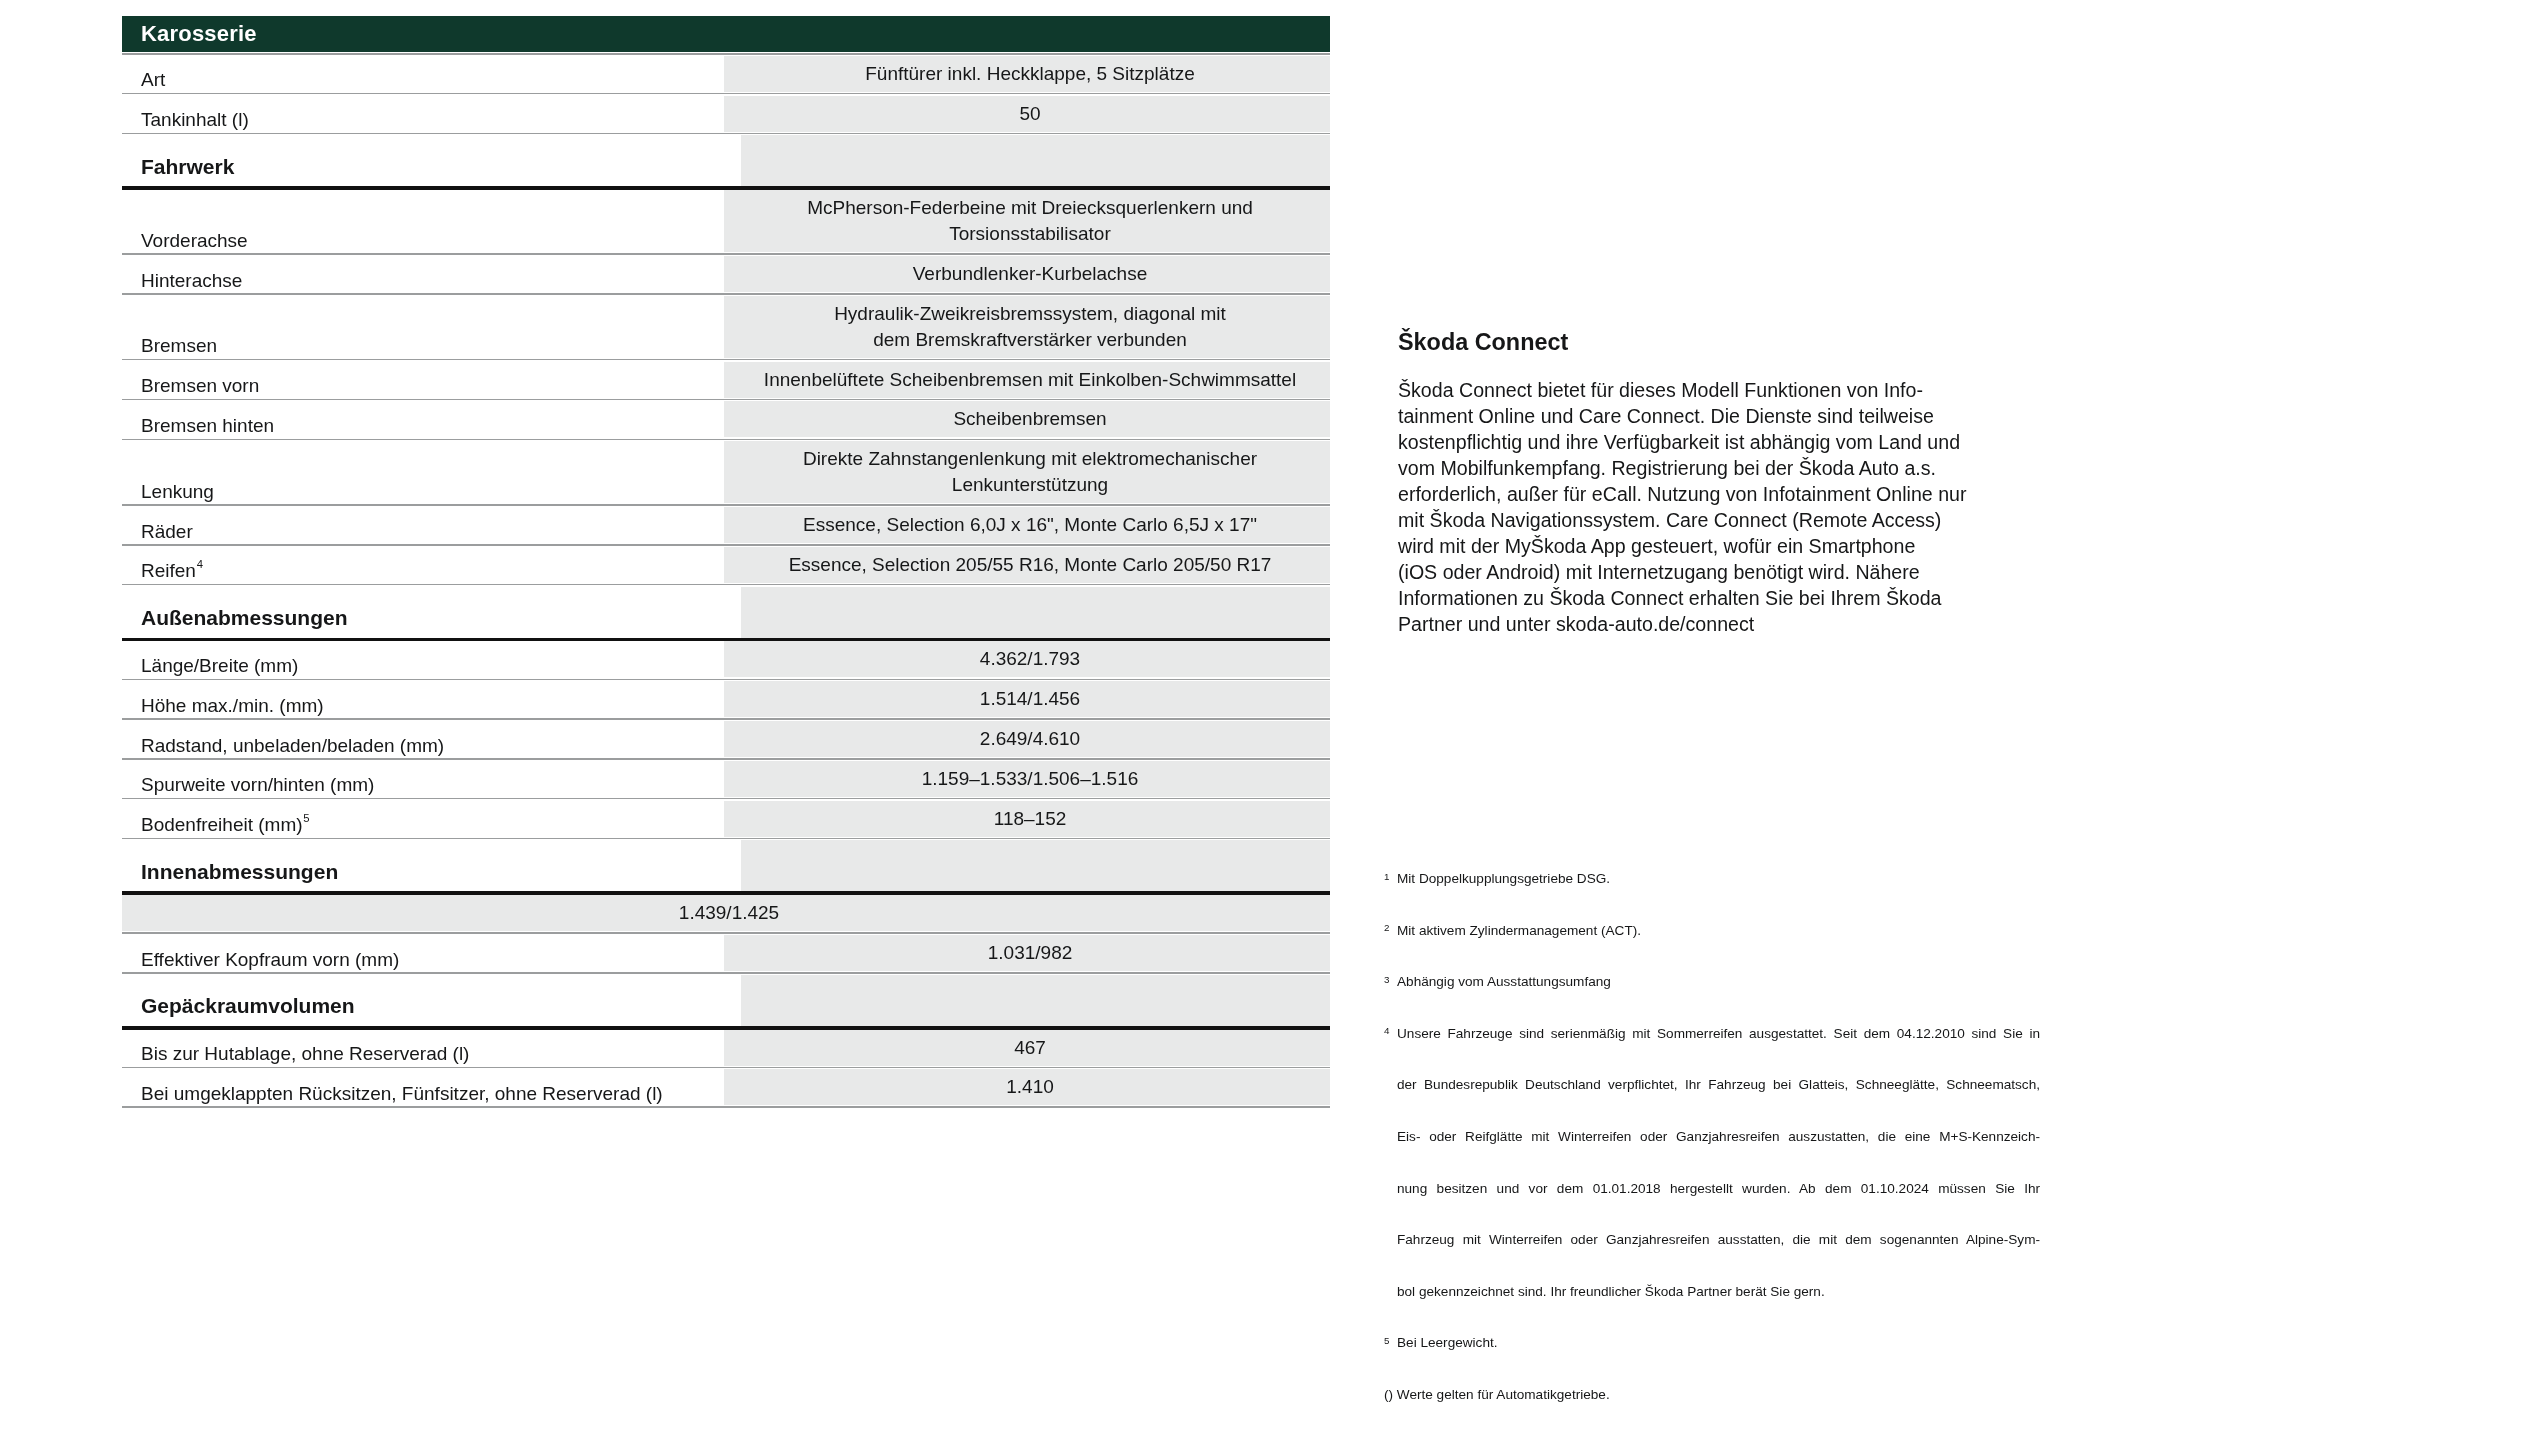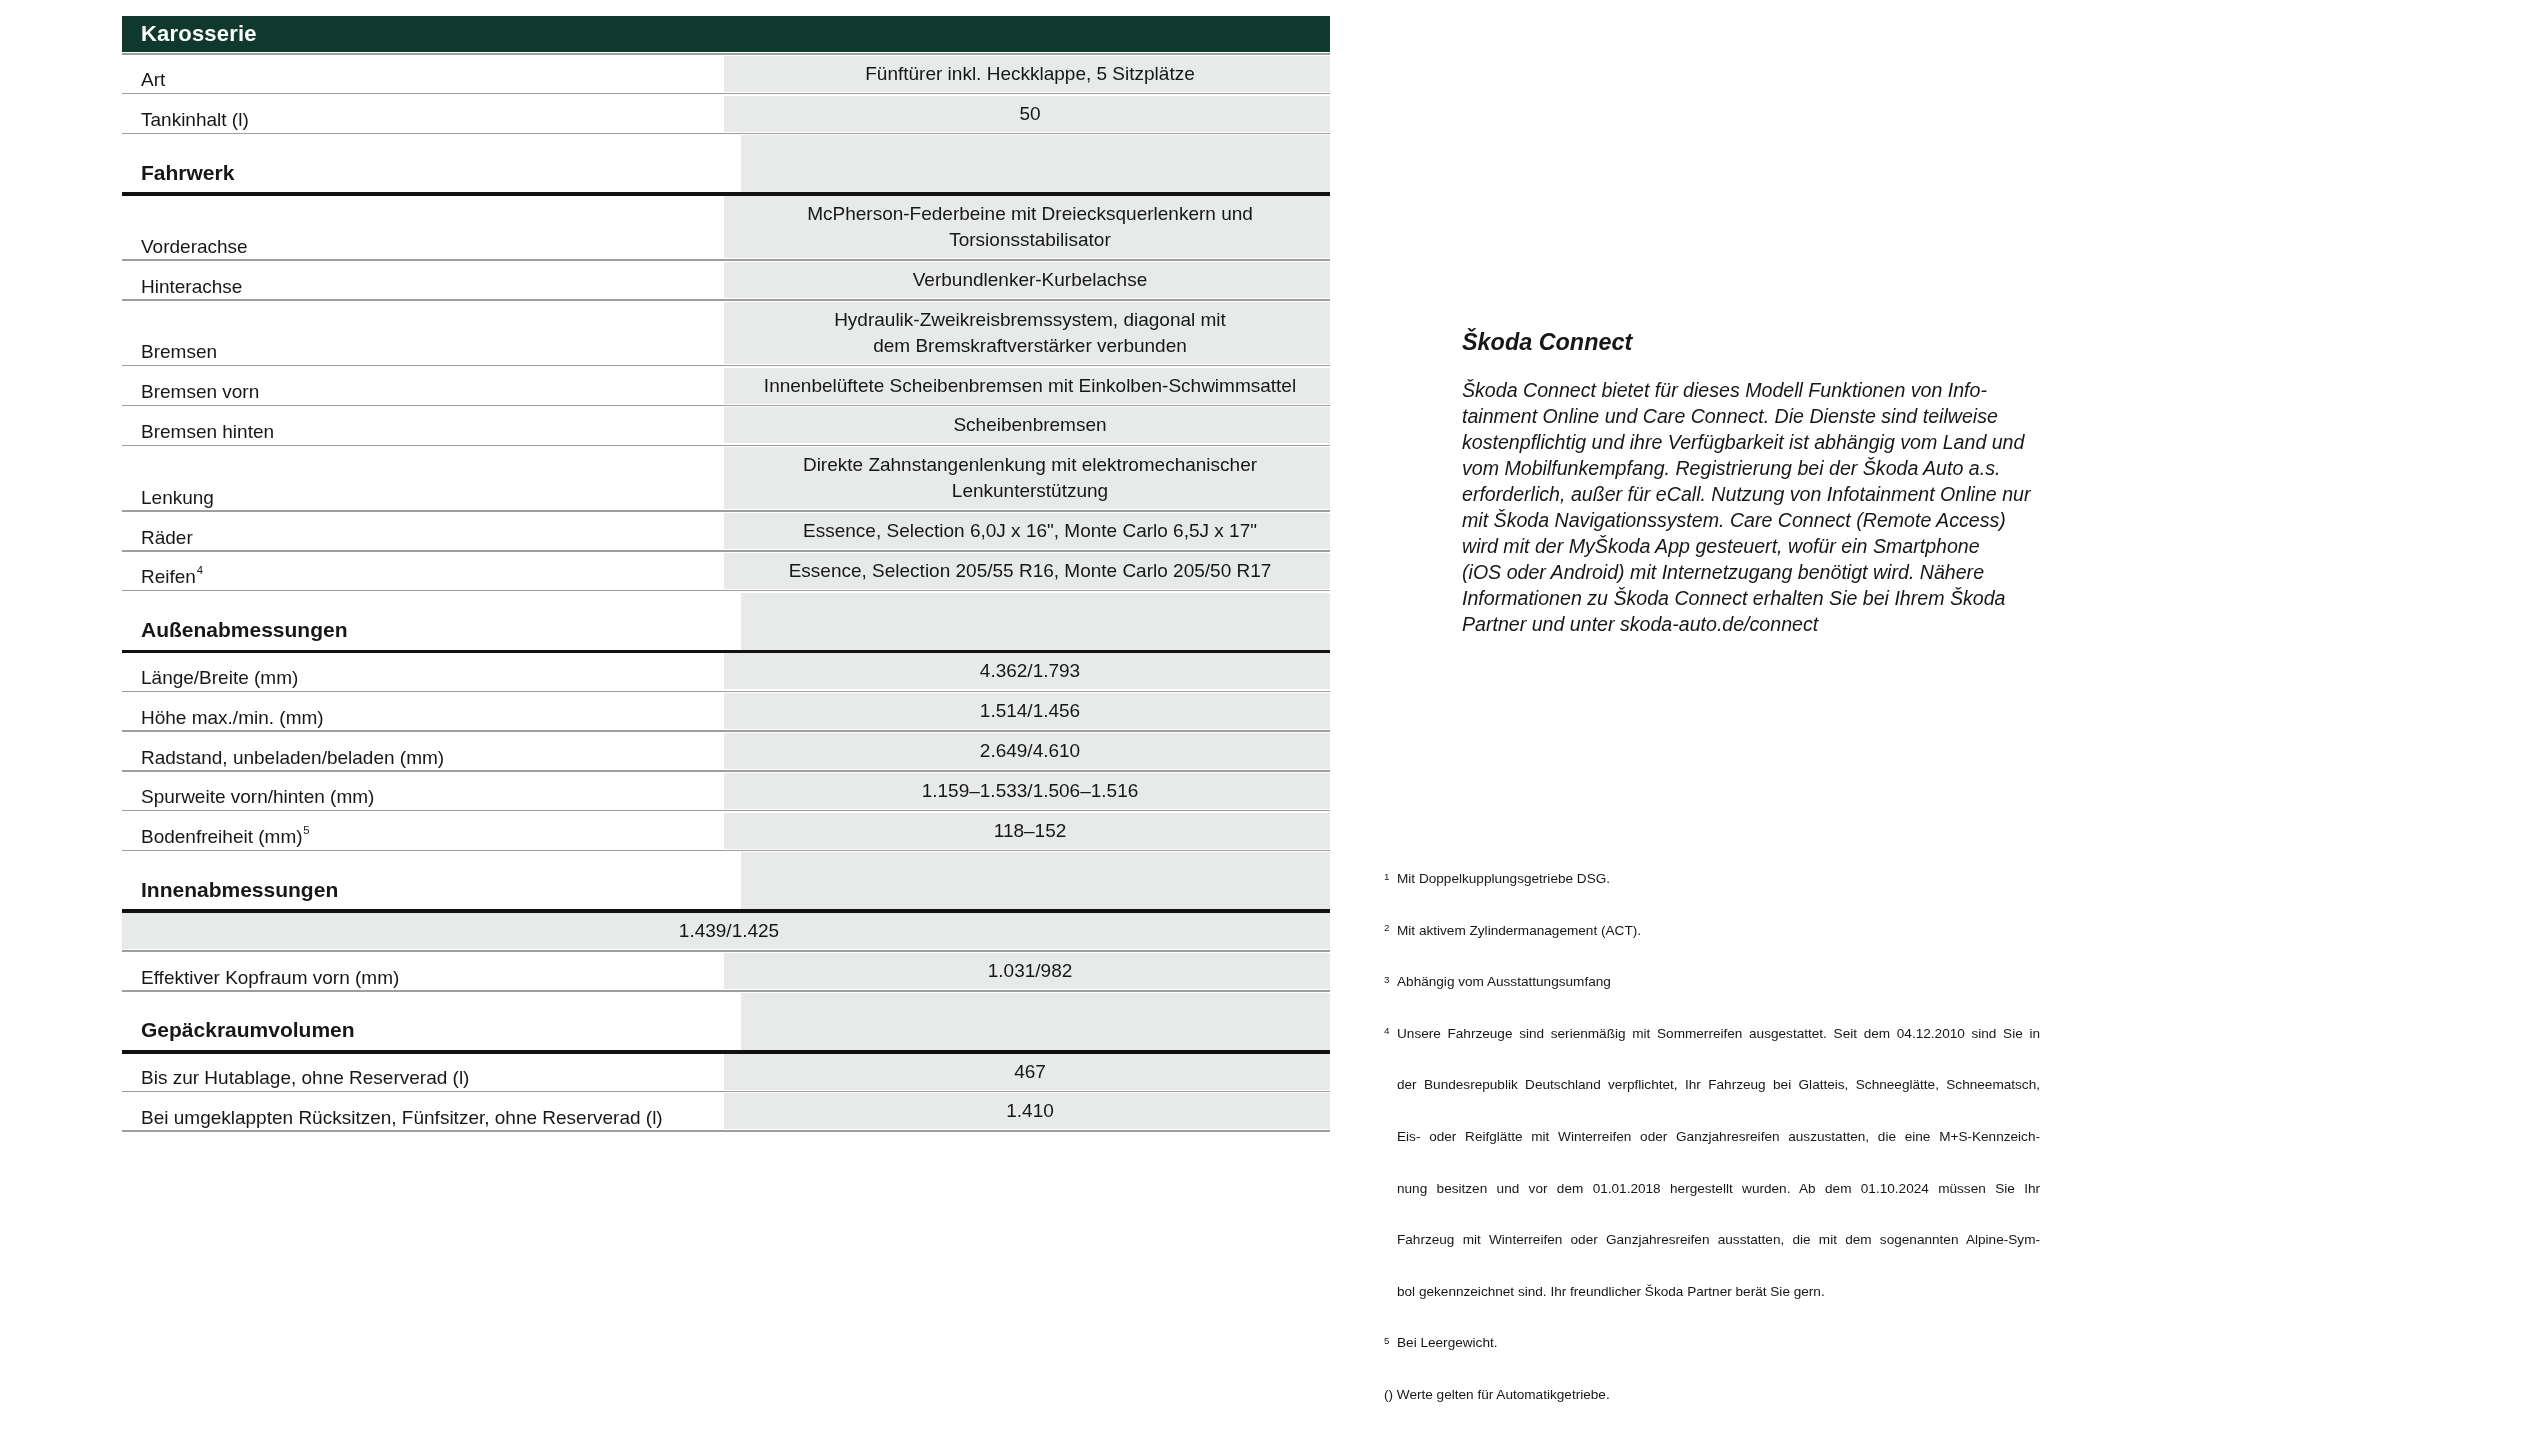--- a/index.html
+++ b/index.html
@@ -86,44 +86,43 @@
     font-size:19px;
     line-height:26px;
     text-align:center;
   }
   .sup{
     font-size:11.3px;
     position:relative;
     top:-6px;
     margin-left:0.8px;
   }
-  .section-row{display:flex;height:57px;gap:17px;}
+  .section-row{display:flex;height:51px;gap:17px;}
   .section-label{
     width:602px;
     box-sizing:border-box;
     padding-left:19px;
     background:#fff;
     display:flex;
     align-items:flex-end;
     padding-bottom:7.6px;
     font-size:21px;
     font-weight:700;
   }
   .value-bg{
     flex:1;
     background:var(--value-column-bg);
   }
 
   
   #connect{
     position:absolute;
-    left:1462px;
+    left:1398px;
     top:329px;
     width:634px;
-    font-style:italic;
   }
   .connect-title{
     margin:0 0 21px 0;
     font-size:23.4px;
     font-weight:700;
   }
   .connect-line{
     font-size:19.6px;
     line-height:26px;
     white-space:nowrap;

